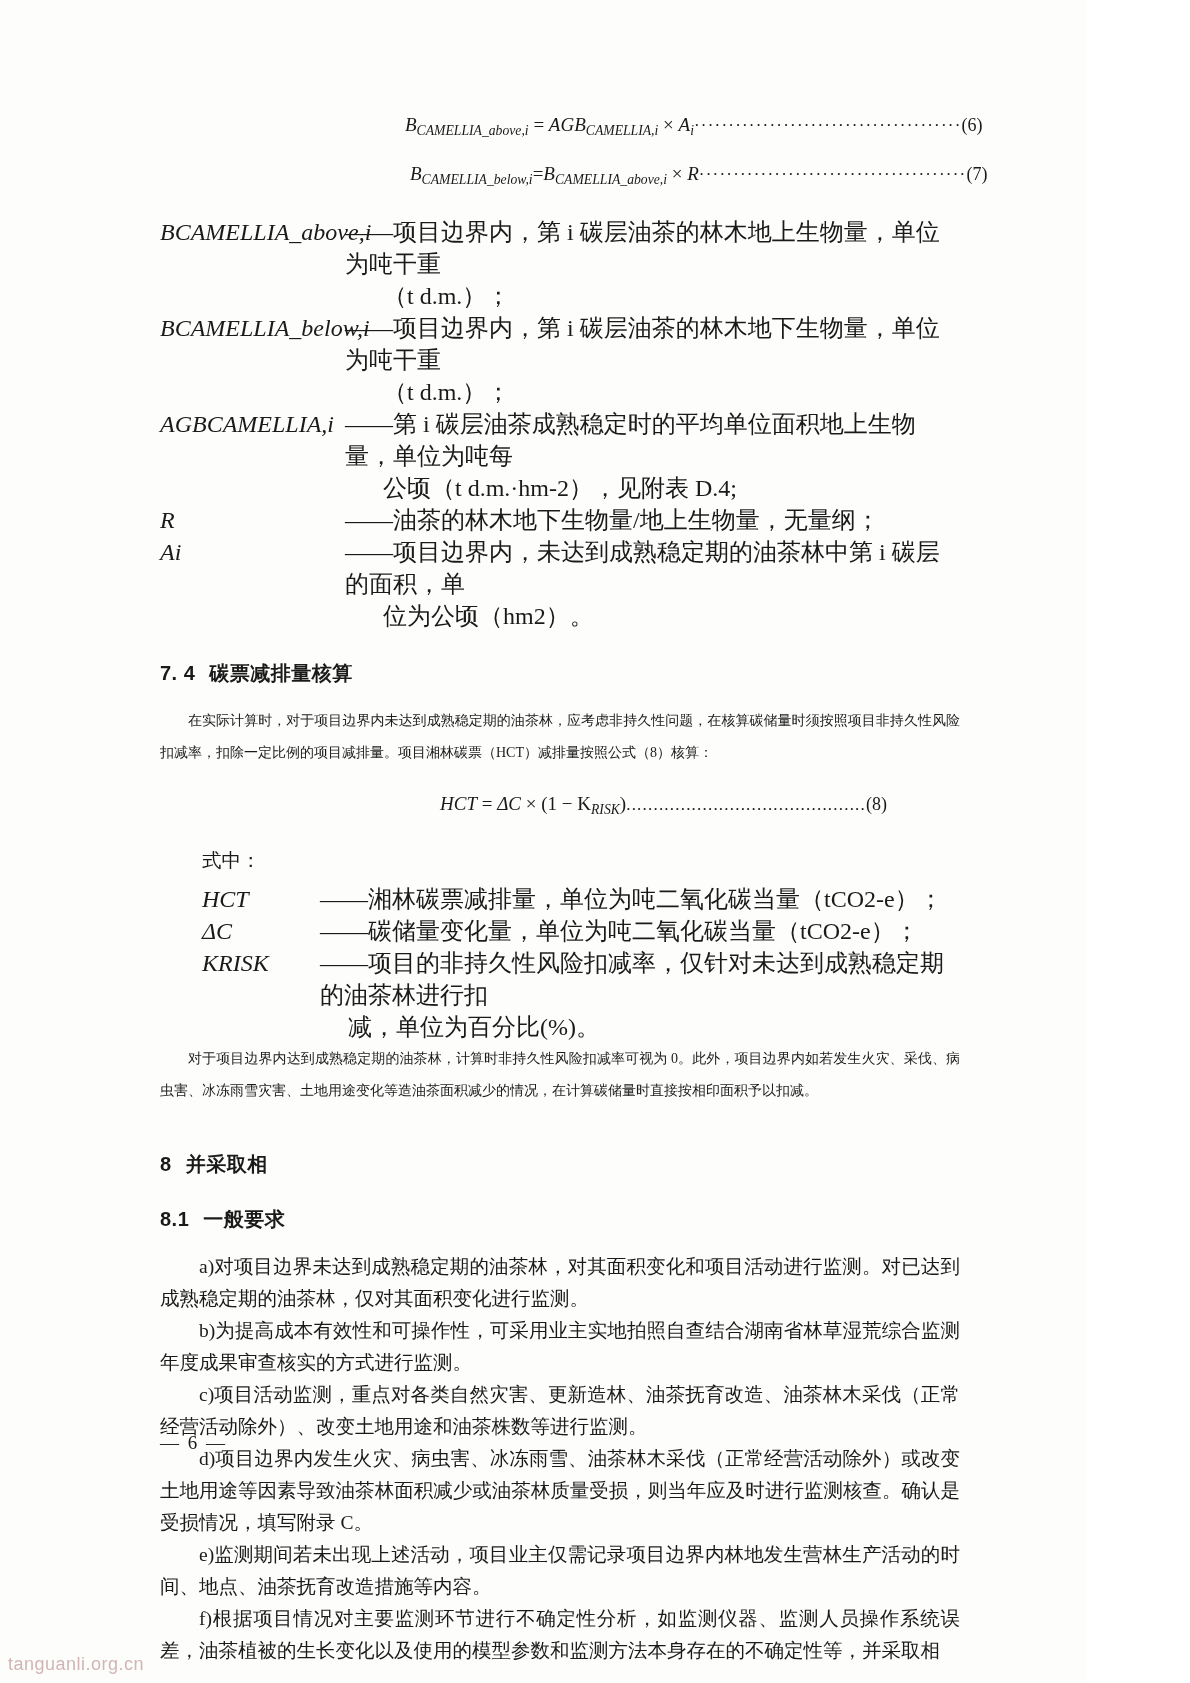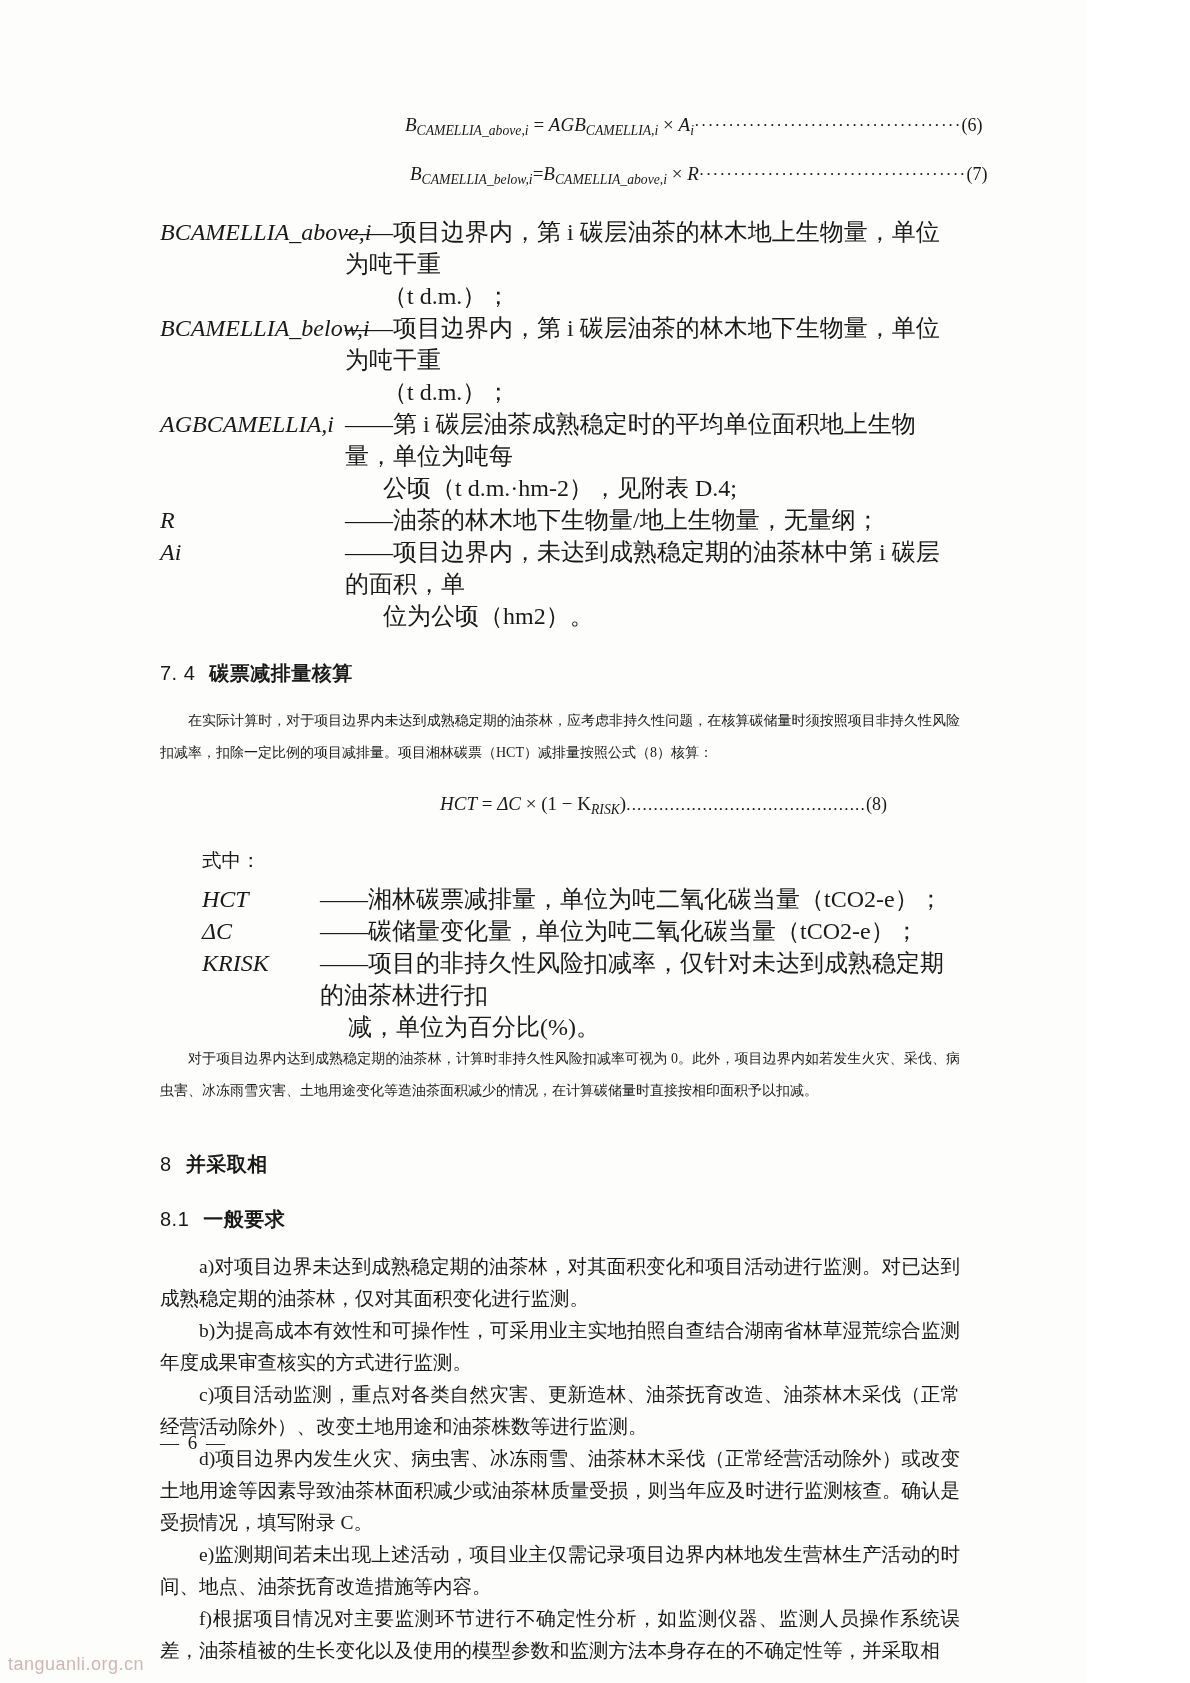--- a/index.html
+++ b/index.html
@@ -95,21 +95,21 @@
 
   
   h2.sec {
     font-family: "Liberation Sans", "DejaVu Sans", sans-serif;
     font-size: 20px;
     font-weight: bold;
     margin: 28px 0 18px 0;
     letter-spacing: 0.5px;
   }
   h2.sec .num {
-    font-weight: normal;
+    font-weight: bold;
     padding-right: 14px;
   }
   h2.sec.big {
     margin-top: 44px;
     margin-bottom: 22px;
   }
 
   
   p.body {
     font-size: 14px;

